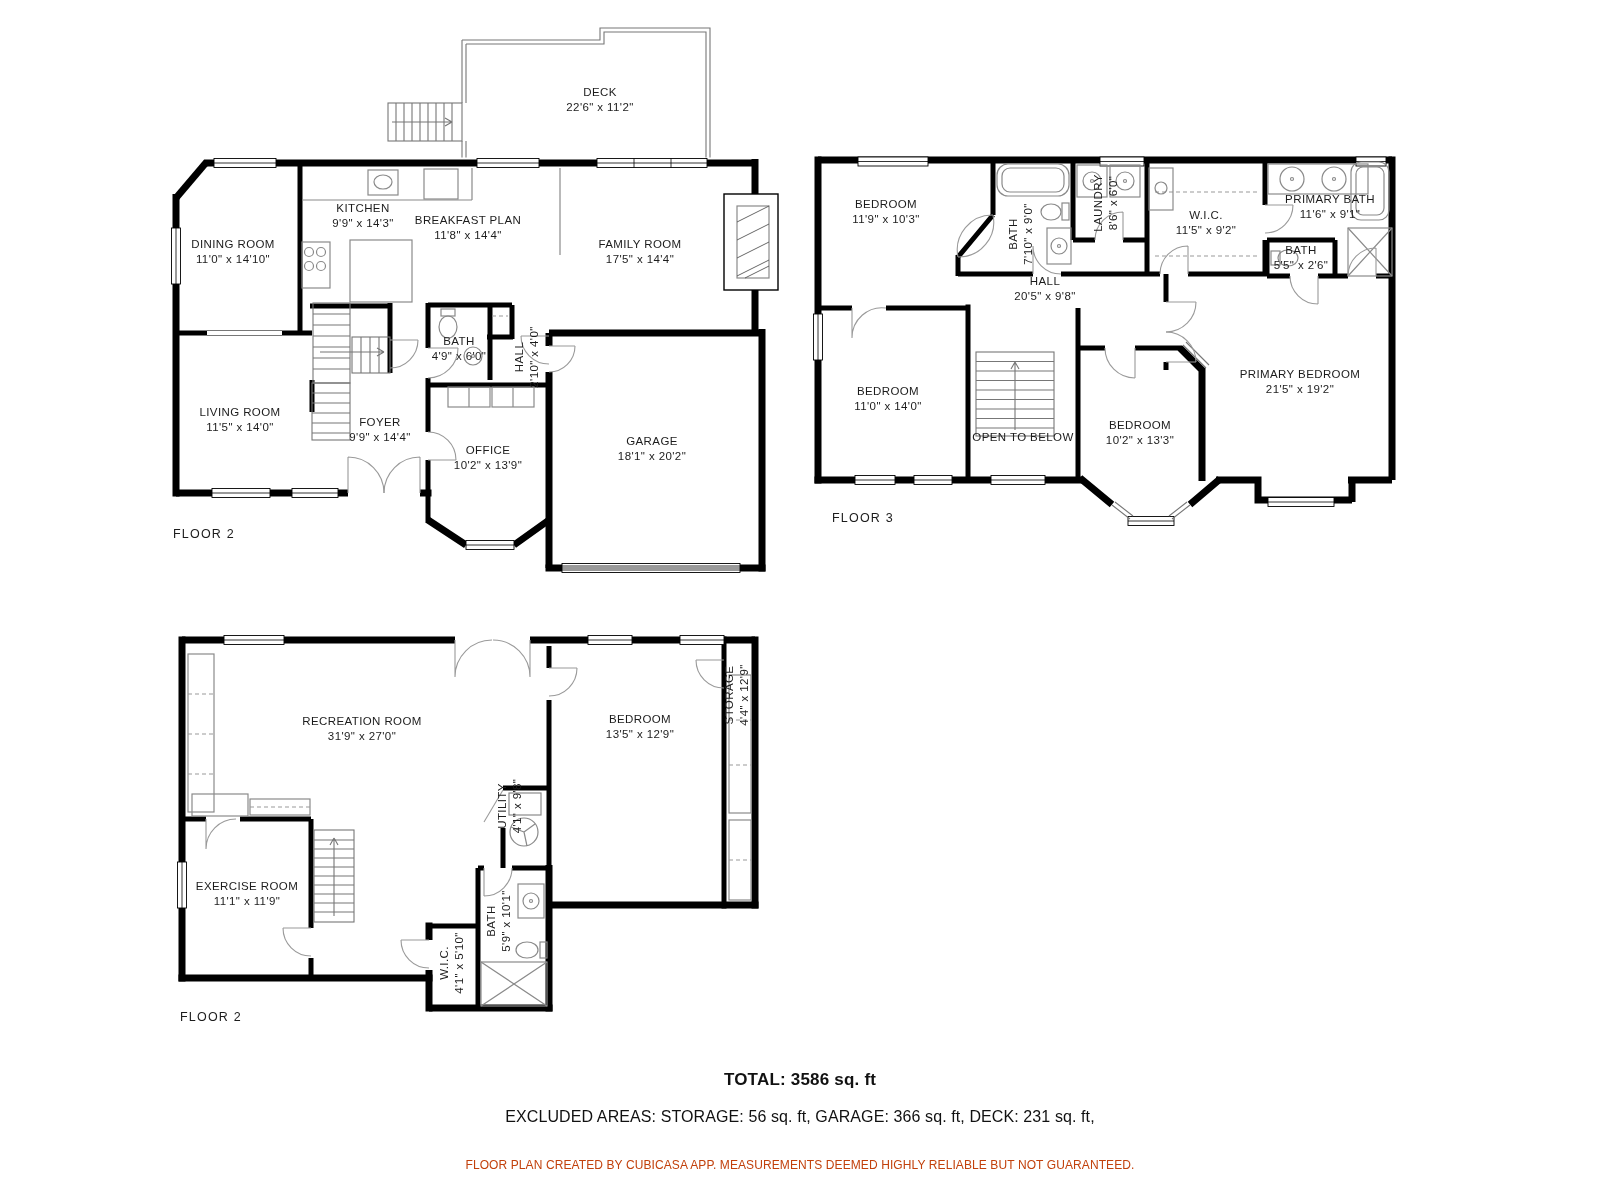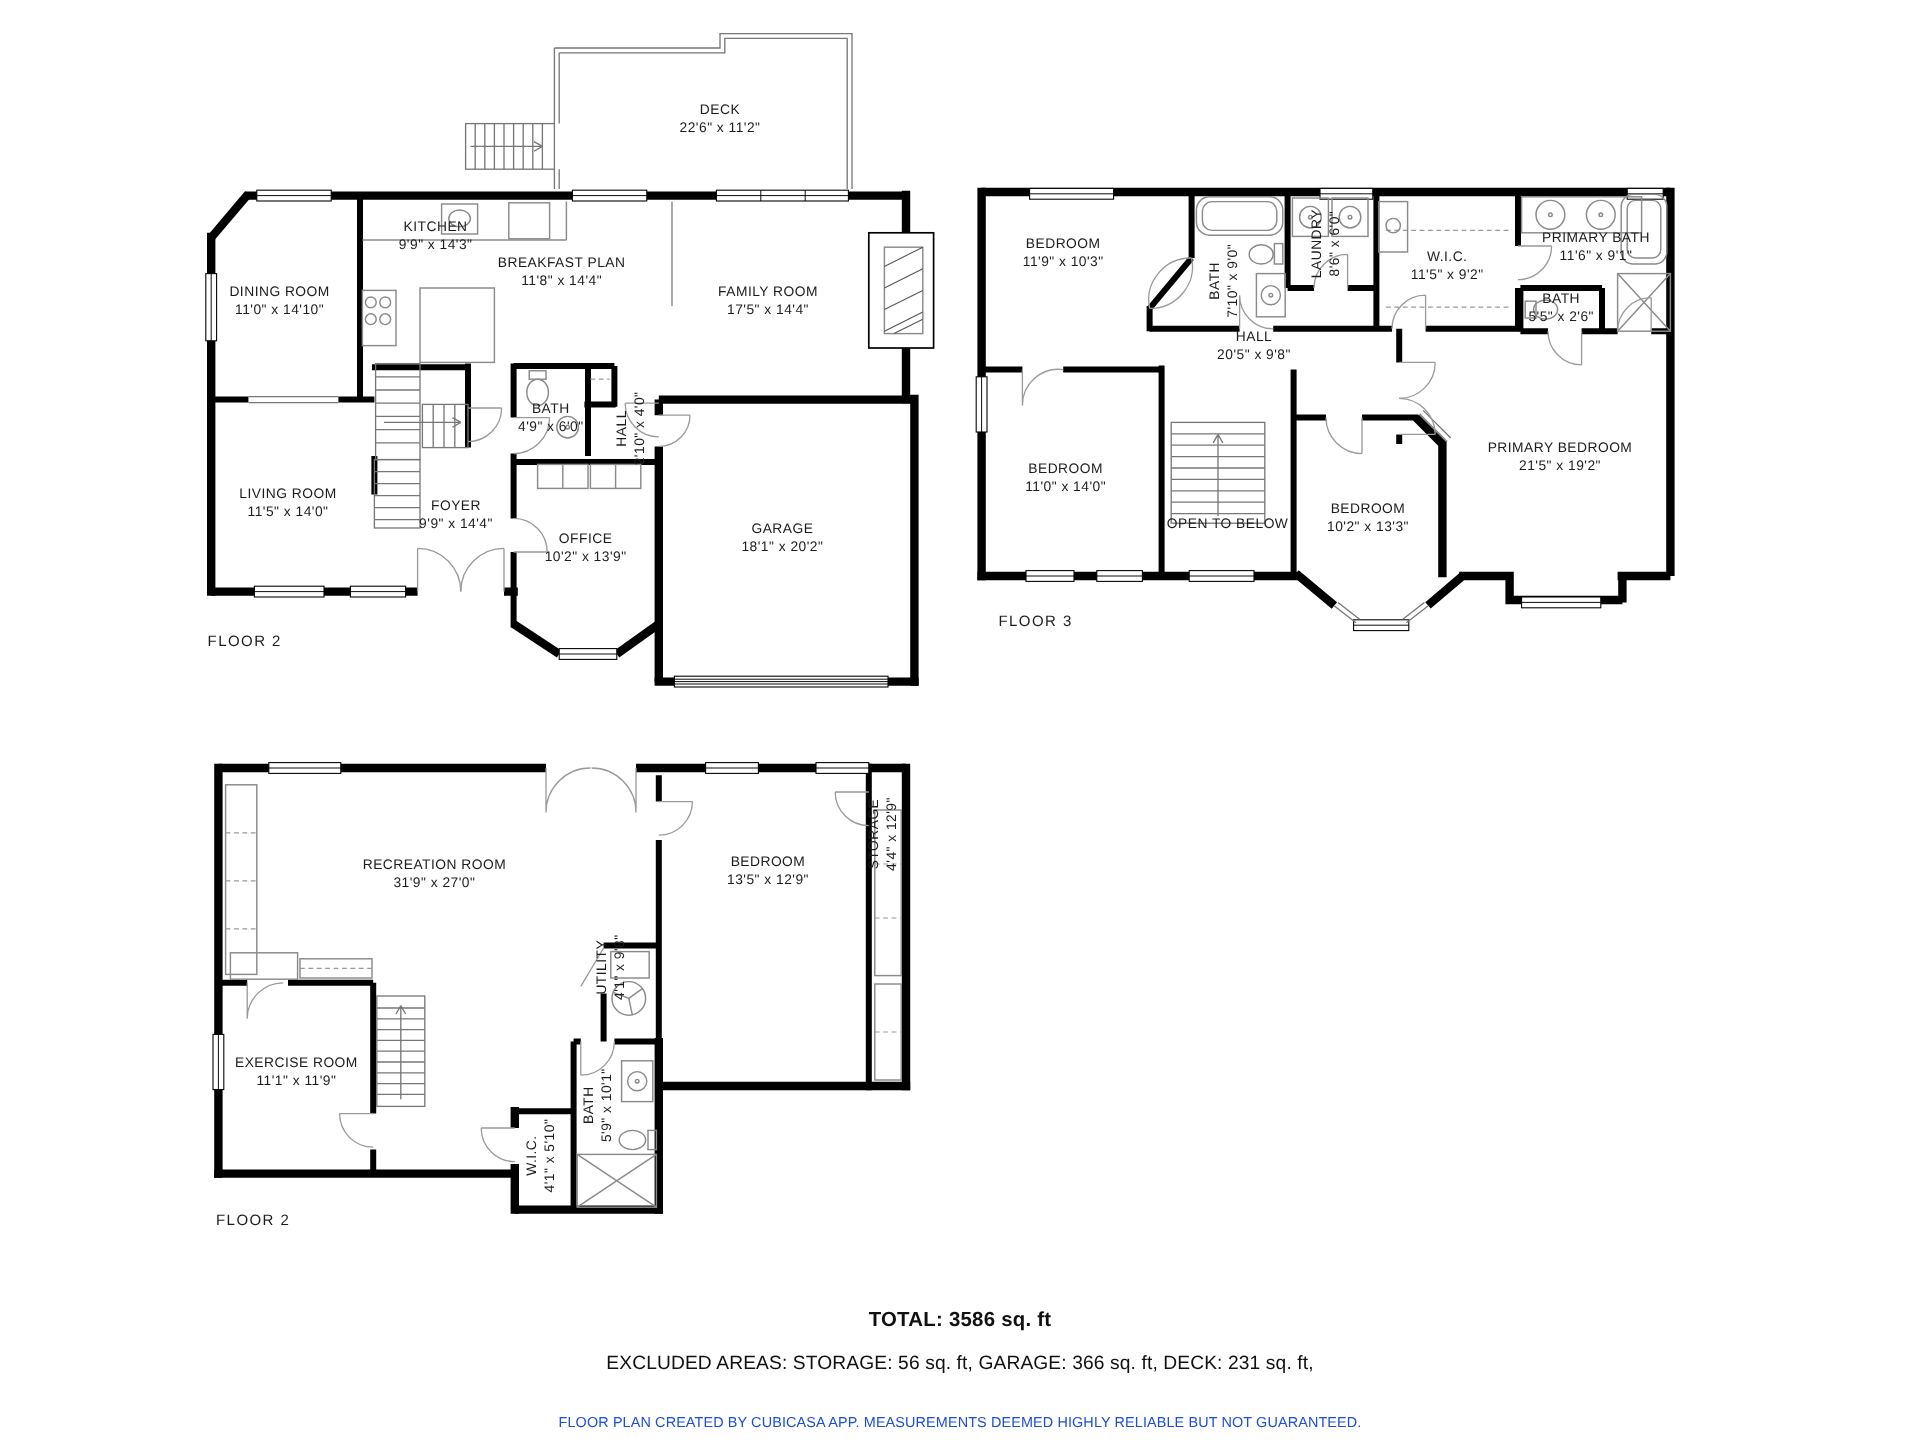--- a/index.html
+++ b/index.html
@@ -4,24 +4,24 @@
 <style>
   html,body{margin:0;padding:0;background:#fff;}
   #canvas{position:relative;width:1600px;height:1200px;background:#fff;overflow:hidden;
           font-family:"Liberation Sans", sans-serif;border-radius:24px;}
   #plan-svg{position:absolute;left:0;top:0;}
   .rl{position:absolute;text-align:center;color:#1c1c1c;font-size:11.5px;line-height:1.32;
       letter-spacing:.4px;white-space:nowrap;transform:translate(-50%,-50%);}
   .rl.v{transform:translate(-50%,-50%) rotate(-90deg);}
   .rl .rn{font-weight:400;}
   .fl{position:absolute;color:#1c1c1c;font-size:12.5px;letter-spacing:1.2px;white-space:nowrap;}
-  .sum{position:absolute;left:0;width:1600px;text-align:center;color:#111;margin-top:20px;}
+  .sum{position:absolute;left:0;width:1600px;text-align:center;color:#111;}
   .sum.total{font-size:17px;font-weight:bold;letter-spacing:.2px;}
   .sum.line{font-size:16px;letter-spacing:.1px;}
-  .sum.foot{font-size:12px;letter-spacing:.1px;color:#1d4ed8;}
+  .sum.foot{font-size:12px;letter-spacing:.1px;color:#c2410c;}
   .w7{stroke:#000;stroke-width:7;fill:none;stroke-linecap:butt;}
   .w5{stroke:#000;stroke-width:5;fill:none;stroke-linecap:butt;}
   .thin{stroke:#777;stroke-width:1.1;fill:none;}
   .fix{stroke:#8a8a8a;stroke-width:1.2;fill:none;}
   .arc{stroke:#9a9a9a;stroke-width:1.1;fill:none;}
   .dash{stroke:#999;stroke-width:1;fill:none;stroke-dasharray:4 3;}
   .win{fill:#fff;stroke:#000;stroke-width:.9;}
   .wl{stroke:#000;stroke-width:.8;}
   .blk{fill:#fff;stroke:#000;stroke-width:1.4;}
   .hatch{stroke:#555;stroke-width:.9;}
@@ -279,21 +279,21 @@
     <path class="arc" d="M429,940 H401 M401,940 A28,28 0 0 0 429,968"></path>
     <path class="arc" d="M484,868 V896 M484,896 A28,28 0 0 0 512,868"></path>
     <path class="arc" d="M503,790 L484,822"></path>
   </g>
 </svg>
 
 <div class="rl" style="left:600px;top:100px">
   <div class="rn">DECK</div>
   <div class="rd">22'6" x 11'2"</div>
 </div>
-<div class="rl" style="left:363px;top:198px">
+<div class="rl" style="left:363px;top:216px">
   <div class="rn">KITCHEN</div>
   <div class="rd">9'9" x 14'3"</div>
 </div>
 <div class="rl" style="left:468px;top:228px">
   <div class="rn">BREAKFAST PLAN</div>
   <div class="rd">11'8" x 14'4"</div>
 </div>
 <div class="rl" style="left:233px;top:252px">
   <div class="rn">DINING ROOM</div>
   <div class="rd">11'0" x 14'10"</div>

